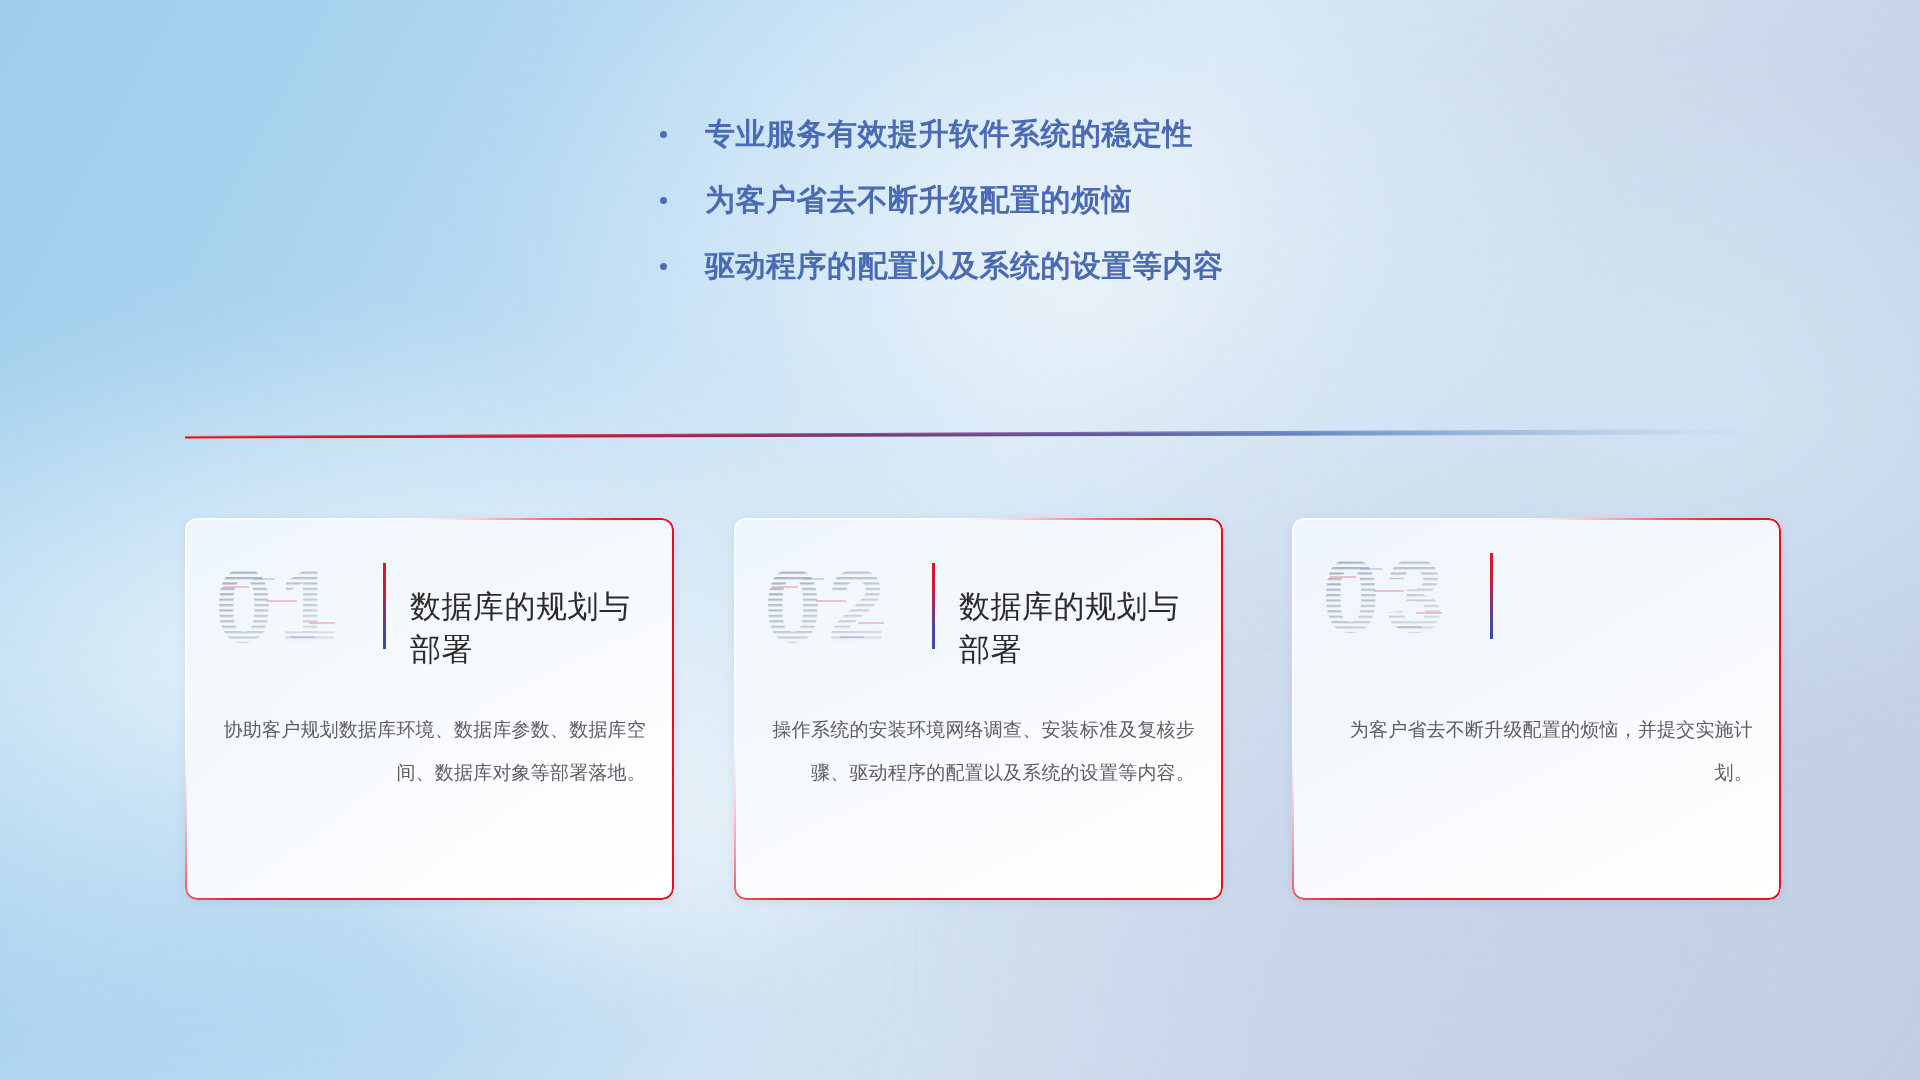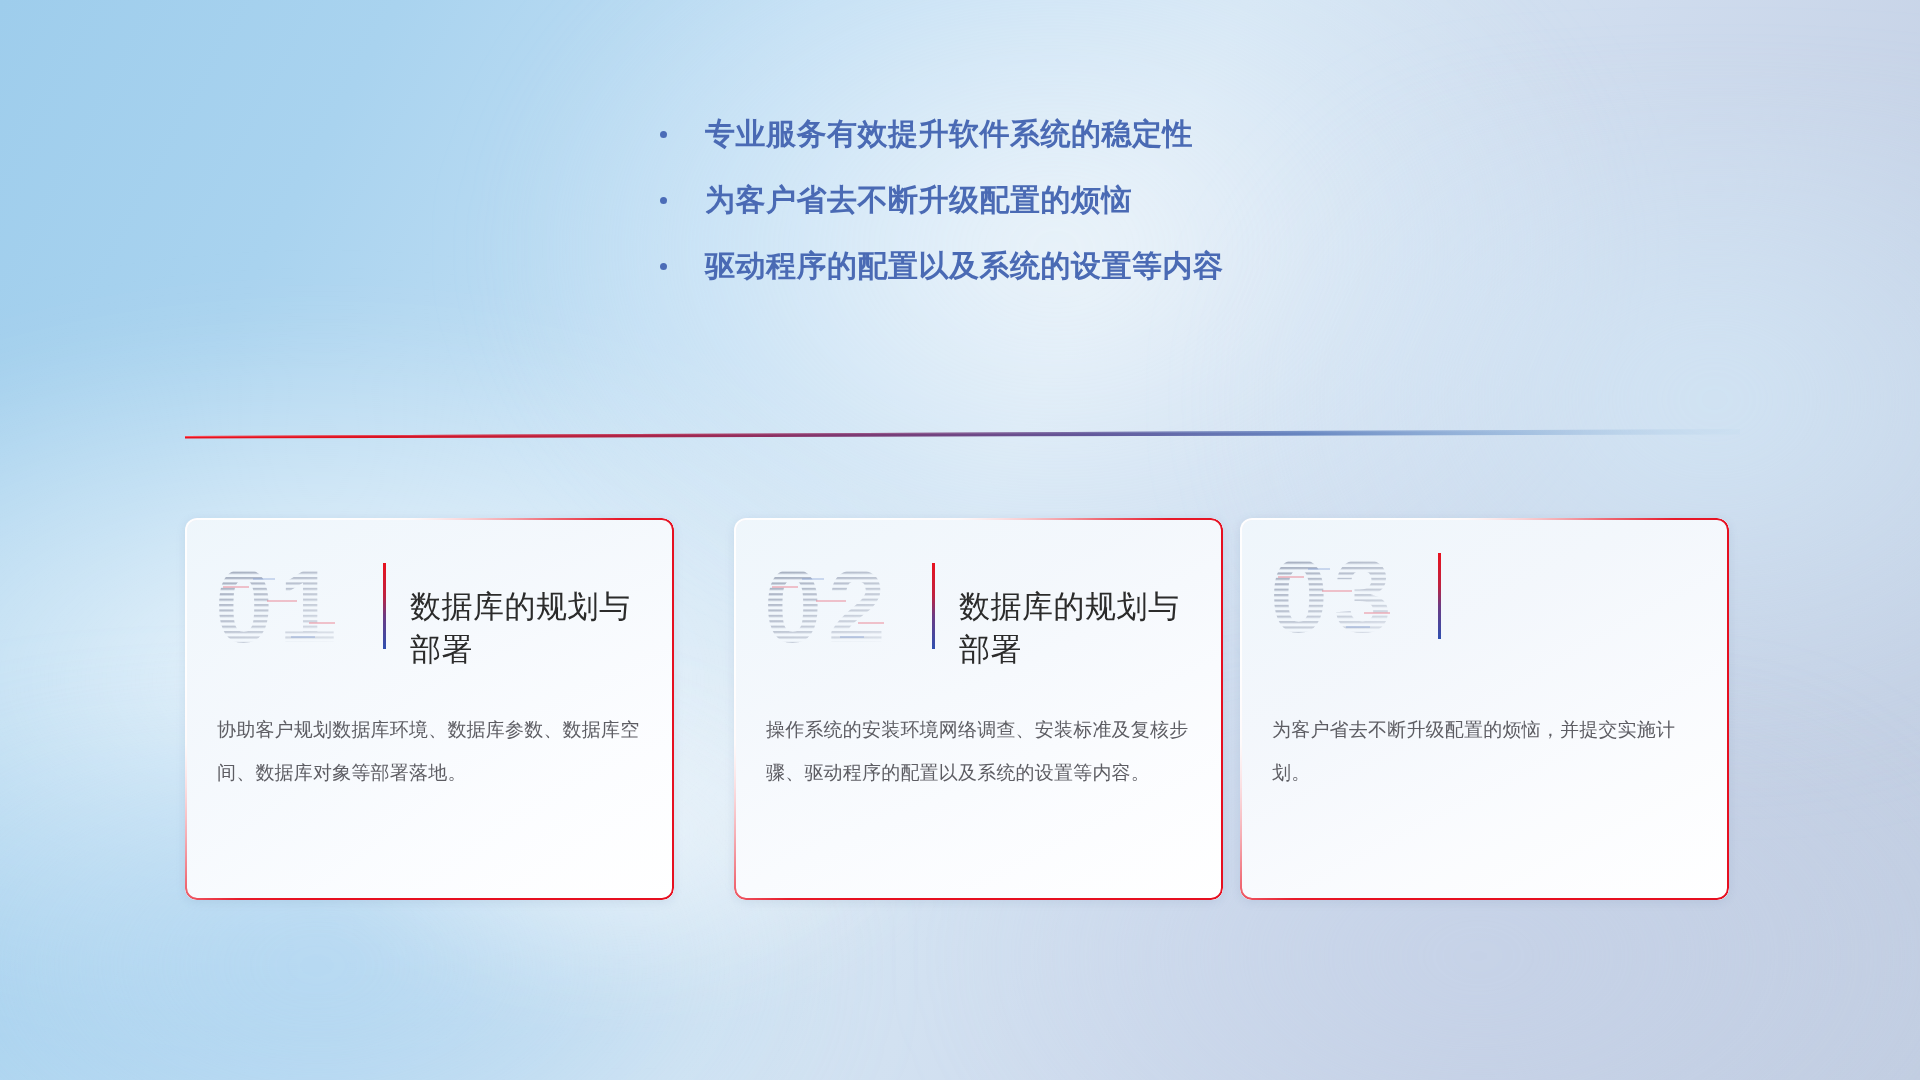--- a/index.html
+++ b/index.html
@@ -124,20 +124,21 @@
     letter-spacing:.5px;
     max-width:250px;
     margin-top:45px;
   }
   .card-body{
     position:absolute; left:32px; right:28px; top:190px;
     font-size:19px;
     line-height:43px;
     color:#5d5d63;
     letter-spacing:.2px;
+    text-align:right;
   }
 </style>
 </head>
 <body>
 
 <div id="bg">
   <div class="bg-base"></div>
   <div class="bloom-a"></div>
   <div class="bloom-b"></div>
   <div class="bloom-c"></div>
@@ -255,21 +256,21 @@
             <rect x="78" y="86" width="24" height="2" fill="#6f8fd0"></rect>
           </g>
         </svg>
       </div>
       <div class="card-rule"></div>
       <div class="card-title">数据库的规划与部署</div>
     </div>
     <div class="card-body">操作系统的安装环境网络调查、安装标准及复核步骤、驱动程序的配置以及系统的设置等内容。</div>
   </div>
 
-  <div class="card" style="left:1240px;">
+  <div class="card" style="left:1292px;">
     <div class="card-border"></div>
     <div class="card-border-soft"></div>
     <div class="card-head">
       <div class="card-num">
         <svg viewBox="0 0 166 112">
           <defs>
             <pattern id="stripes3" width="4" height="5.4" patternUnits="userSpaceOnUse">
               <rect x="0" y="0" width="4" height="2.2" fill="#8b95ab"></rect>
             </pattern>
             <linearGradient id="numfade3" x1="0" y1="0" x2="0.75" y2="1">

